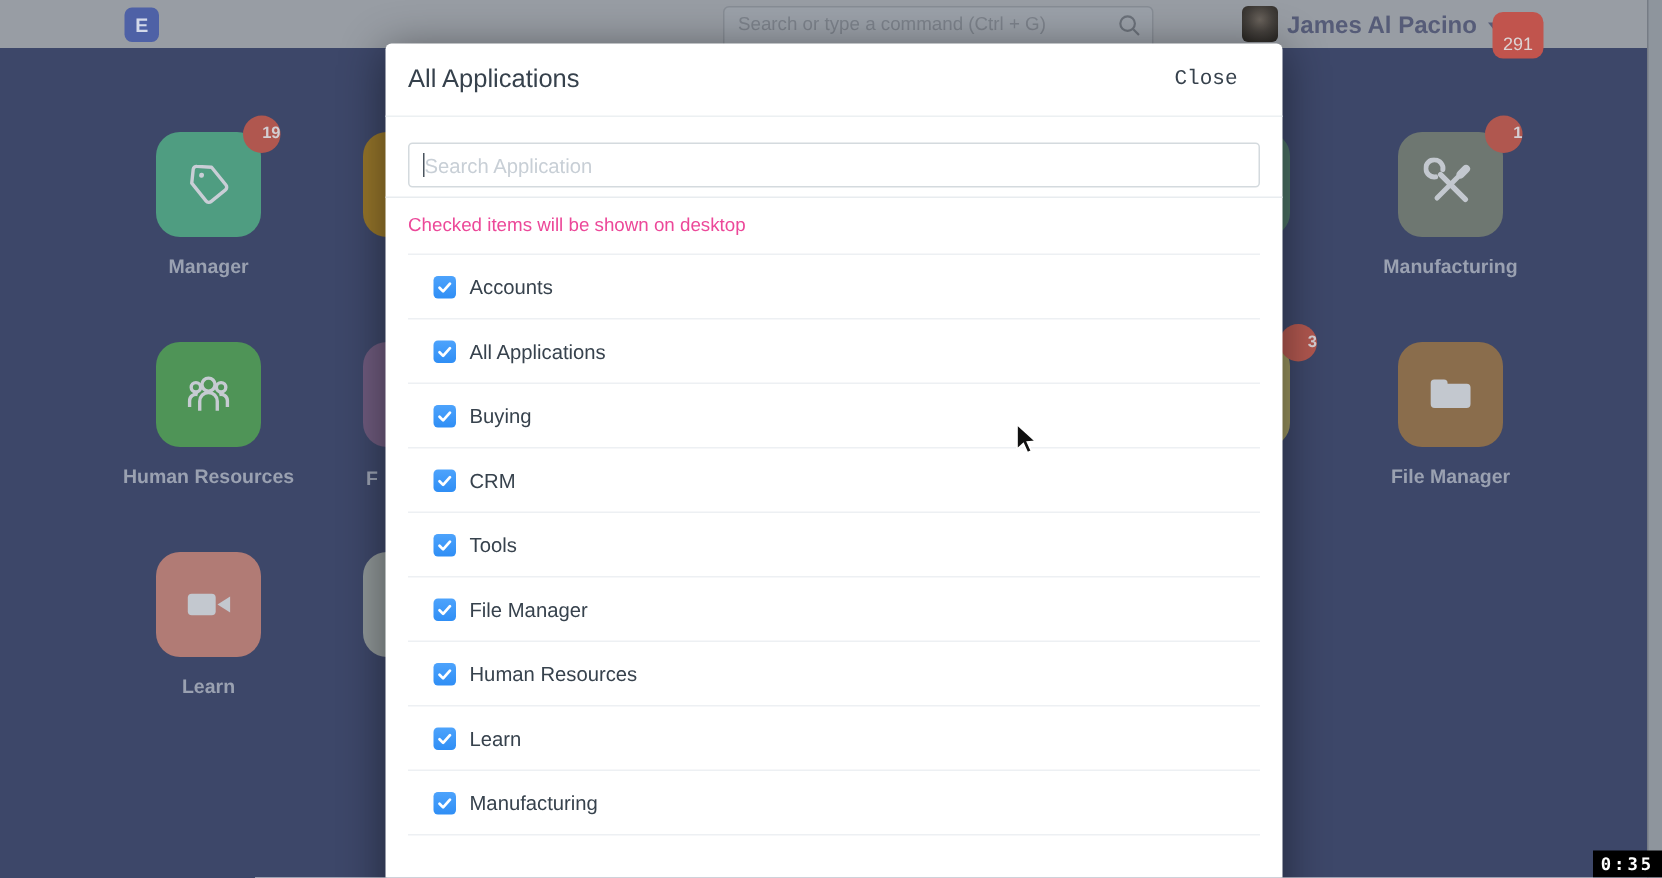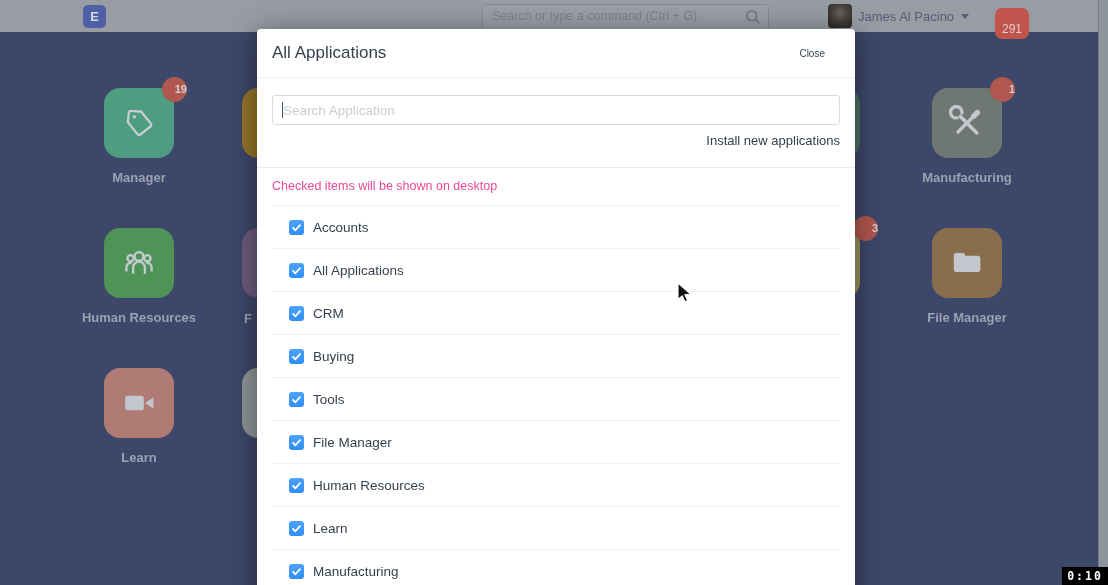--- a/index.html
+++ b/index.html
@@ -23,21 +23,21 @@
   }
   .nav-search .ph {
     position:absolute; left:9px; top:4px; font-size:12.5px; color:#7d838c; white-space:nowrap;
   }
   .nav-search .mag { position:absolute; right:6px; top:3px; }
   .avatar {
     position:absolute; left:828px; top:4px; width:24px; height:24px; border-radius:4px;
     background:radial-gradient(circle at 50% 38%, #6a635c 0%, #44403c 45%, #24221f 100%);
   }
   .user-name {
-    position:absolute; left:858px; top:9px; font-size:13px; font-weight:normal; color:#565c78; white-space:nowrap;
+    position:absolute; left:858px; top:9px; font-size:16px; font-weight:bold; color:#565c78; white-space:nowrap;
   }
   .caret-down {
     display:inline-block; width:0; height:0; margin-left:7px; vertical-align:2px;
     border-left:4px solid transparent; border-right:4px solid transparent; border-top:5px solid #565c78;
   }
   .nav-badge {
     position:absolute; left:995px; top:8px; padding:14px 7px 3px 7px; border-radius:7px;
     background:#c1544d; color:#ddd3d4; font-size:12px; font-weight:normal;
   }
 
@@ -61,21 +61,21 @@
   .modal {
     position:absolute; left:257px; top:29px; width:598px; height:610px;
     background:#ffffff; border-radius:4px; z-index:10;
     box-shadow:0 4px 30px rgba(0,0,0,0.45);
   }
   .modal-header {
     height:49px; display:flex; align-items:center; justify-content:space-between;
     padding:0 30px 0 15px; border-bottom:1px solid #ecf0f2;
   }
   .modal-title { font-size:17px; color:#36414c; }
-  .modal-close { font-size:10px; color:#36414c; cursor:pointer; }
+  .modal-close { font-size:14px; color:#36414c; cursor:pointer;font-family:Liberation Mono, monospace; }
   .modal-body { padding:17px 15px 0 15px; }
   .search-wrap { position:relative; }
   .app-search {
     width:100%; height:30px; border:1px solid #d4dade; border-radius:3px;
     font-family:"Liberation Sans", sans-serif; font-size:13.5px; color:#36414c;
     padding:0 10px; outline:none; margin-bottom:6px;
   }
   .app-search::placeholder { color:#c8cfd6; }
   .text-caret { position:absolute; left:10px; top:7px; width:1px; height:16px; background:#4a545e; }
   .install-row { text-align:right; margin-bottom:18px; }
@@ -194,23 +194,20 @@
 <div class="modal">
   <div class="modal-header">
     <div class="modal-title">All Applications</div>
     <div class="modal-close">Close</div>
   </div>
   <div class="modal-body">
     <div class="search-wrap">
       <input class="app-search" type="text" placeholder="Search Application" style="">
       <div class="text-caret"></div>
     </div>
-    <div class="install-row">
-      <span class="install-link">Install new applications</span>
-    </div>
     <div class="modal-divider"></div>
     <div class="modal-caption">Checked items will be shown on desktop</div>
 
     <div class="app-list">
       <div class="app-row">
         <span class="cb">
             <svg viewBox="0 0 12 12" width="11" height="11">
               <path fill="none" stroke="#fff" stroke-width="2" stroke-linecap="round" stroke-linejoin="round" d="M2.2 6.4 L4.8 9 L9.8 3.4"></path>
             </svg>
           </span>
@@ -223,29 +220,29 @@
             </svg>
           </span>
         <span class="app-label">All Applications</span>
       </div>
       <div class="app-row">
         <span class="cb">
             <svg viewBox="0 0 12 12" width="11" height="11">
               <path fill="none" stroke="#fff" stroke-width="2" stroke-linecap="round" stroke-linejoin="round" d="M2.2 6.4 L4.8 9 L9.8 3.4"></path>
             </svg>
           </span>
+        <span class="app-label">Buying</span>
+      </div>
+      <div class="app-row">
+        <span class="cb">
+            <svg viewBox="0 0 12 12" width="11" height="11">
+              <path fill="none" stroke="#fff" stroke-width="2" stroke-linecap="round" stroke-linejoin="round" d="M2.2 6.4 L4.8 9 L9.8 3.4"></path>
+            </svg>
+          </span>
         <span class="app-label">CRM</span>
-      </div>
-      <div class="app-row">
-        <span class="cb">
-            <svg viewBox="0 0 12 12" width="11" height="11">
-              <path fill="none" stroke="#fff" stroke-width="2" stroke-linecap="round" stroke-linejoin="round" d="M2.2 6.4 L4.8 9 L9.8 3.4"></path>
-            </svg>
-          </span>
-        <span class="app-label">Buying</span>
       </div>
       <div class="app-row">
         <span class="cb">
             <svg viewBox="0 0 12 12" width="11" height="11">
               <path fill="none" stroke="#fff" stroke-width="2" stroke-linecap="round" stroke-linejoin="round" d="M2.2 6.4 L4.8 9 L9.8 3.4"></path>
             </svg>
           </span>
         <span class="app-label">Tools</span>
       </div>
       <div class="app-row">
@@ -278,18 +275,18 @@
               <path fill="none" stroke="#fff" stroke-width="2" stroke-linecap="round" stroke-linejoin="round" d="M2.2 6.4 L4.8 9 L9.8 3.4"></path>
             </svg>
           </span>
         <span class="app-label">Manufacturing</span>
       </div>
     </div>
   </div>
 </div>
 
 <div class="scrollbar"></div>
-<div class="rec-timer">0:10</div>
+<div class="rec-timer">0:35</div>
 <div class="cursor">
   <svg width="18" height="24" viewBox="0 0 18 24">
       <path d="M1 1 L1 17.5 L5.2 13.8 L7.9 19.8 L10.6 18.6 L7.9 12.7 L13.5 12.2 Z" fill="#111" stroke="#fff" stroke-width="1.1"></path>
     </svg>
 </div>
 
 </body></html>

